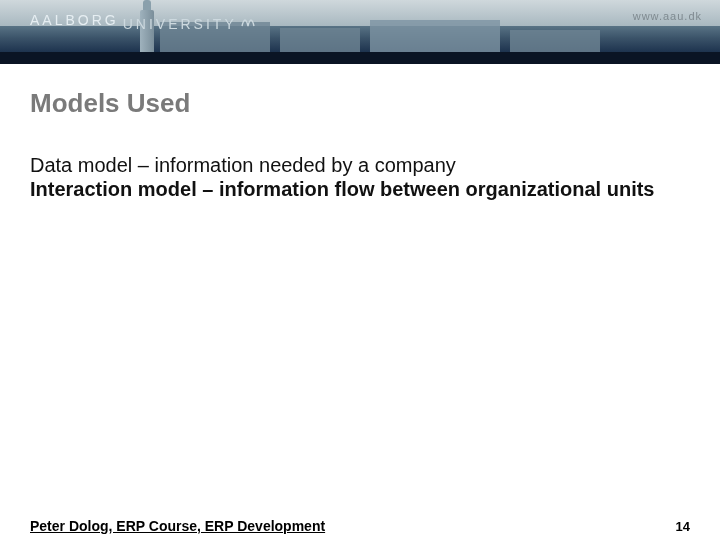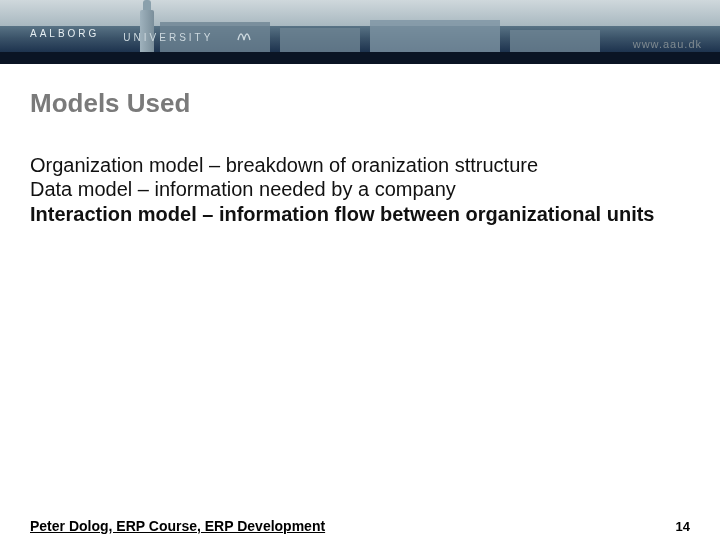--- a/index.html
+++ b/index.html
@@ -39,33 +39,33 @@
   }
   .banner .tower::before {
     content: ""; position: absolute; left: 3px; top: -10px;
     width: 8px; height: 10px; background: #8aa0ac; border-radius: 3px 3px 0 0;
   }
   .banner .darkbar {
     position: absolute; left: 0; right: 0; bottom: 0; height: 12px;
     background: #0a1424;
   }
   .banner .logo-area {
-    position: absolute; left: 30px; top: 24px;
-    display: flex; align-items: center; gap: 24px;
+    position: absolute; left: 30px; top: 8px;
+    display: flex; align-items: center; gap: 4px;
     color: #e6eef2;
-    font-size: 10px; letter-spacing: 3px;
+    font-size: 14px; letter-spacing: 3px;
   }
   .banner .logo-area .uni { font-weight: 400; color: #cdd9df; margin-top: 8px; }
   .banner .logo-mark {
     width: 14px; height: 16px; position: relative;
   }
   .banner .logo-mark svg { width: 14px; height: 16px; display:block; }
   .banner .url {
     position: absolute; right: 18px; top: 10px;
-    color: #7f8a90; font-size: 11px; letter-spacing: 1px; margin-top: 28px;
+    color: #7f8a90; font-size: 11px; letter-spacing: 1px;
   }
   .content {
     flex: 1; position: relative; padding: 24px 18px 0 30px;
   }
   .title {
     color: #7a7a7a; font-size: 26px; font-weight: 700;
     margin-bottom: 34px;
   }
   .body-text p {
     color: #111; font-size: 20px; line-height: 1.22;
@@ -101,21 +101,20 @@
             <path d="M1 14 C3 6,5 6,7 14 C9 6,11 6,13 14" stroke="#cdd9df" stroke-width="1.4" fill="none"></path>
           </svg>
       </span>
     </div>
     <div class="url">www.aau.dk</div>
   </div>
 
   <div class="content">
     <div class="title">Models Used</div>
     <div class="body-text">
-      <p>Organization model – breakdown of oranization sttructure</p>
       <p>Data model – information needed by a company</p>
       <p class="wrap">Interaction model – information flow between organizational units</p>
     </div>
 
     <div class="footer">
       <span class="author">Peter Dolog, ERP Course, ERP Development</span>
       <span class="pagenum">14</span>
     </div>
   </div>
 

